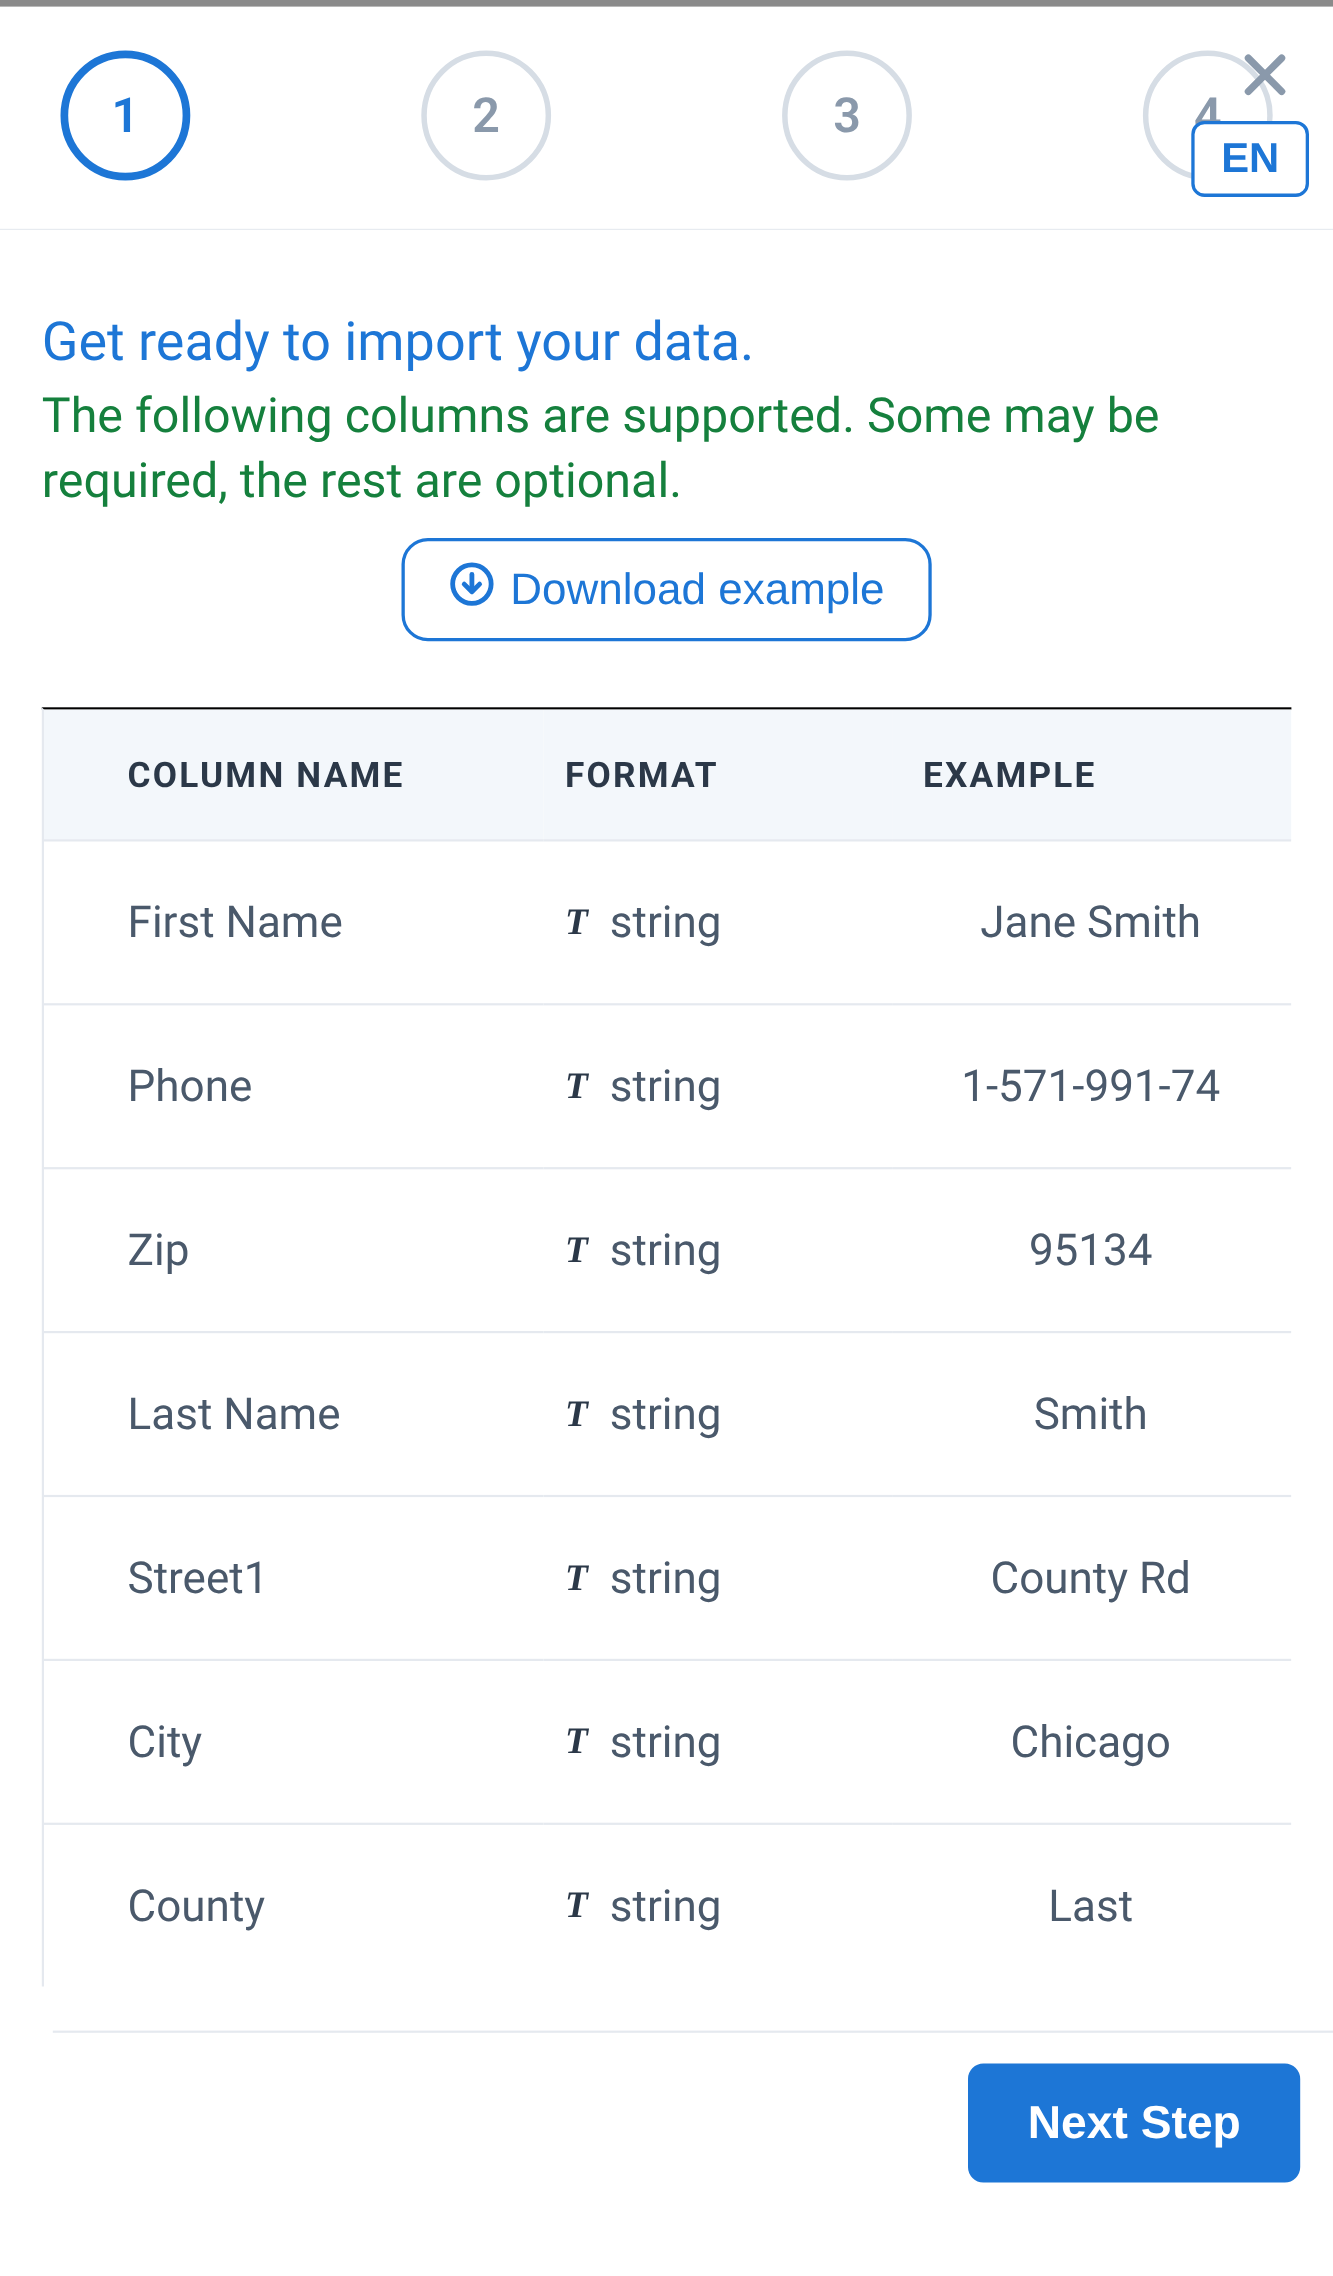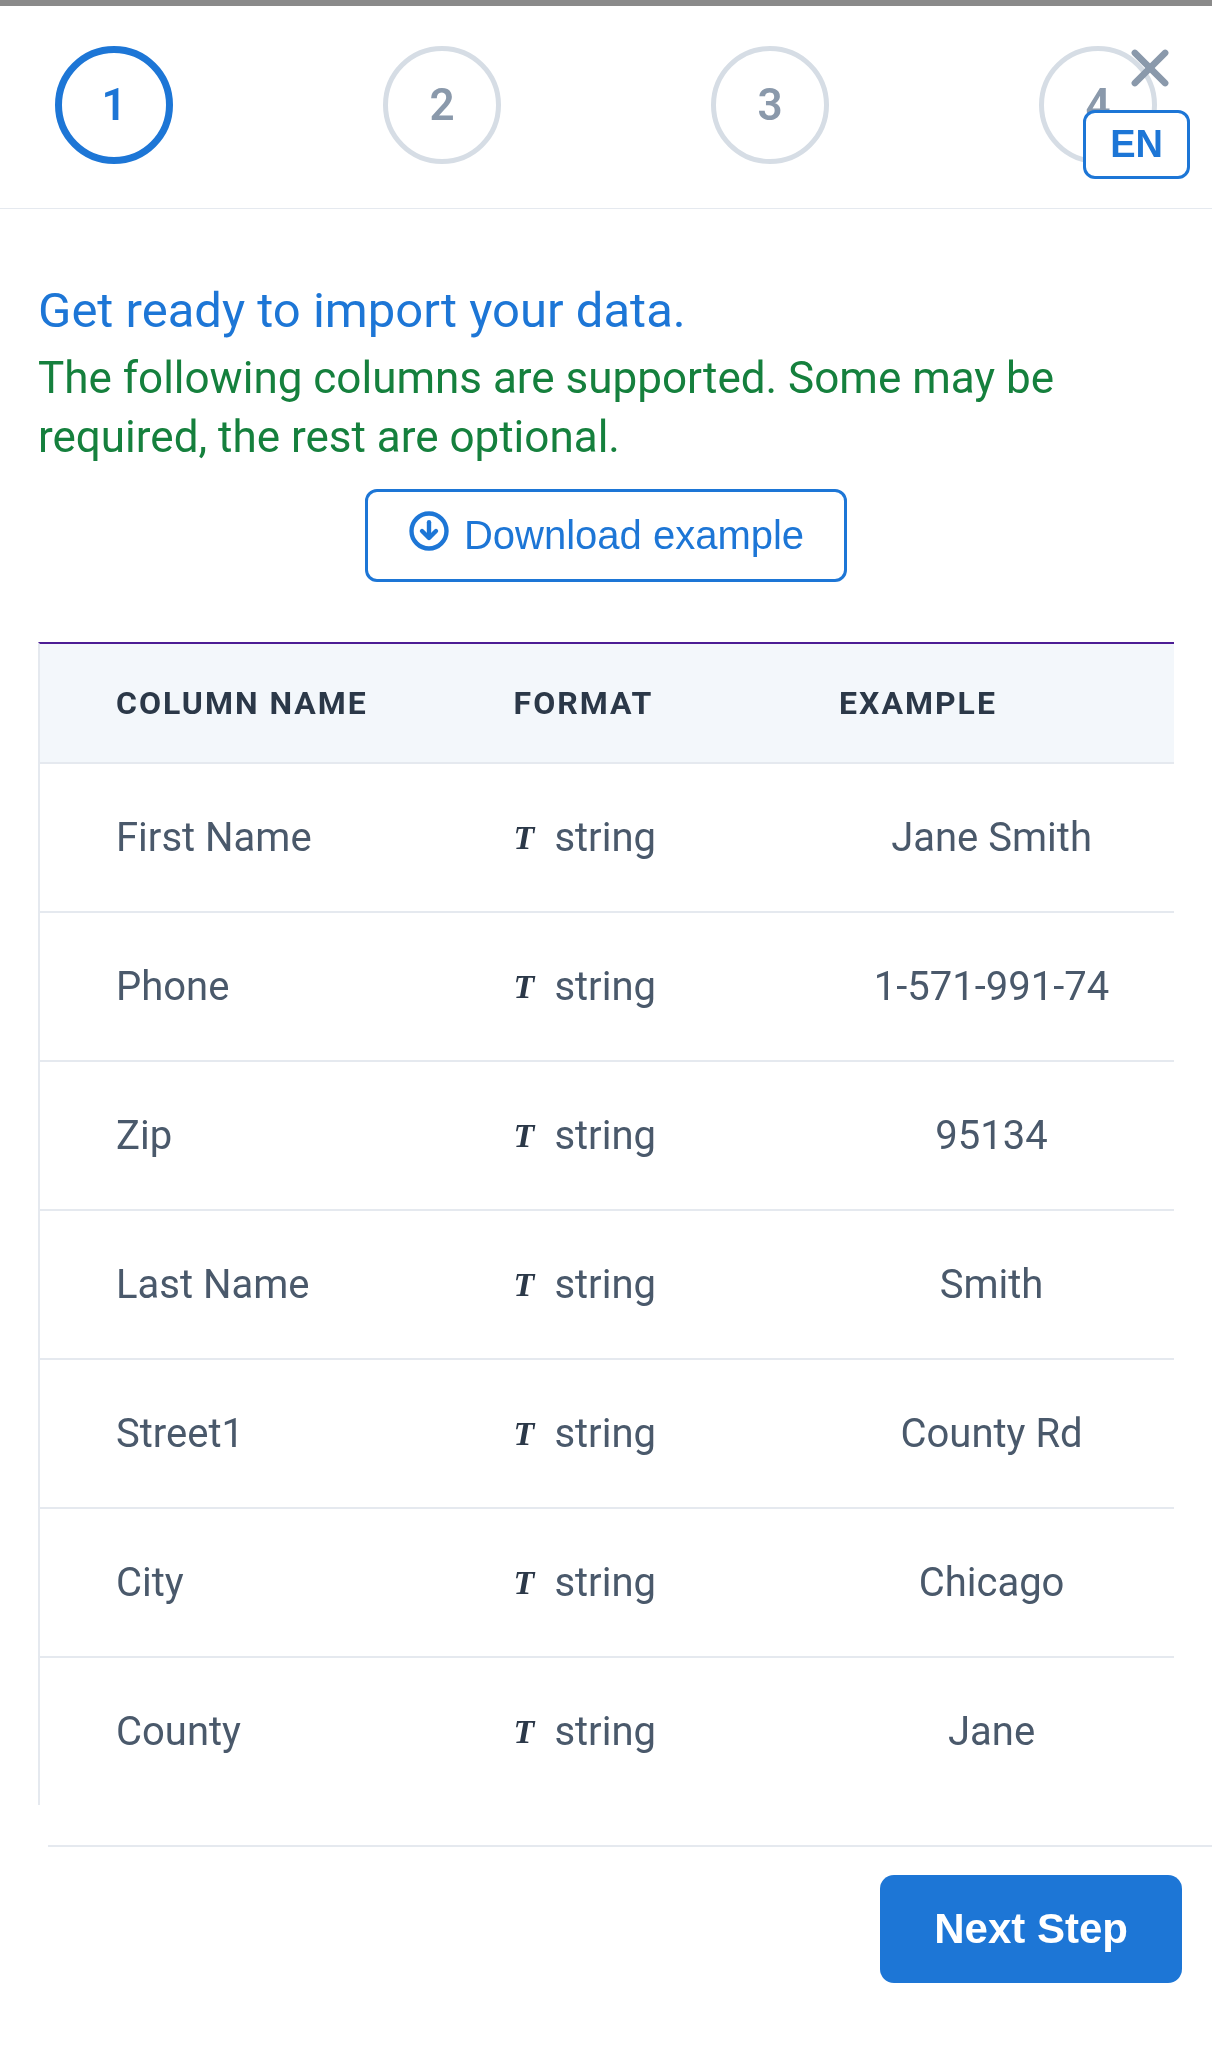--- a/index.html
+++ b/index.html
@@ -92,38 +92,38 @@
     }
     .download-wrap {
       display: flex;
       justify-content: center;
       margin-top: 22px;
     }
     .download-button {
       border: 3px solid #1d76d6;
       color: #1d76d6;
       background: #fff;
-      border-radius: 12px;
+      border-radius: 24px;
       padding: 18px 40px;
       font-size: 40px;
       font-weight: 500;
       cursor: pointer;
       display: inline-flex;
       align-items: center;
       gap: 14px;
     }
     .download-button svg {
       width: 42px;
       height: 42px;
       stroke: #1d76d6;
     }
     .table-wrap {
       margin-top: 60px;
       border-left: 2px solid #e5e9ef;
-      border-top: 2px solid #4c1d95;
+      border-top: 2px solid #000000;
       overflow: hidden;
     }
     table {
       width: 100%;
       border-collapse: collapse;
       table-layout: fixed;
     }
     thead th {
       background: #f3f7fb;
       text-align: left;
@@ -294,21 +294,21 @@
           <td class="col-example-cell">Chicago</td>
         </tr>
         <tr>
           <td>County</td>
           <td class="col-format-cell">
             <div class="format-cell">
               <span class="format-icon">T</span>
               <span>string</span>
             </div>
           </td>
-          <td class="col-example-cell">Jane</td>
+          <td class="col-example-cell">Last</td>
         </tr>
       </tbody>
     </table>
   </div>
 </div>
 
 <div class="footer">
   <button class="next-button">Next Step</button>
 </div>
 

